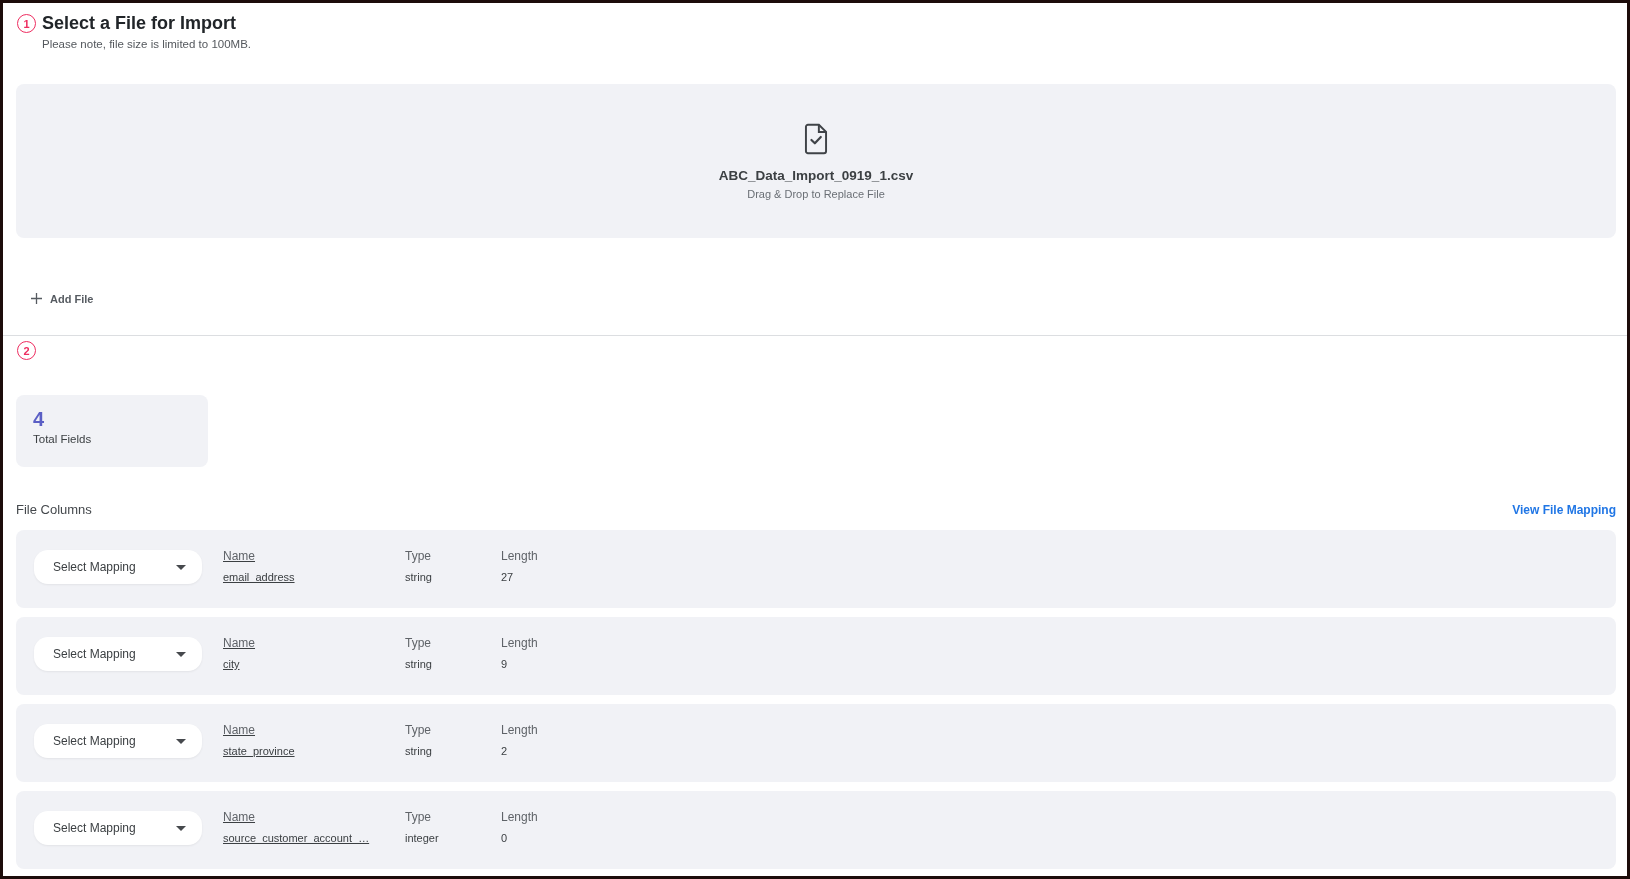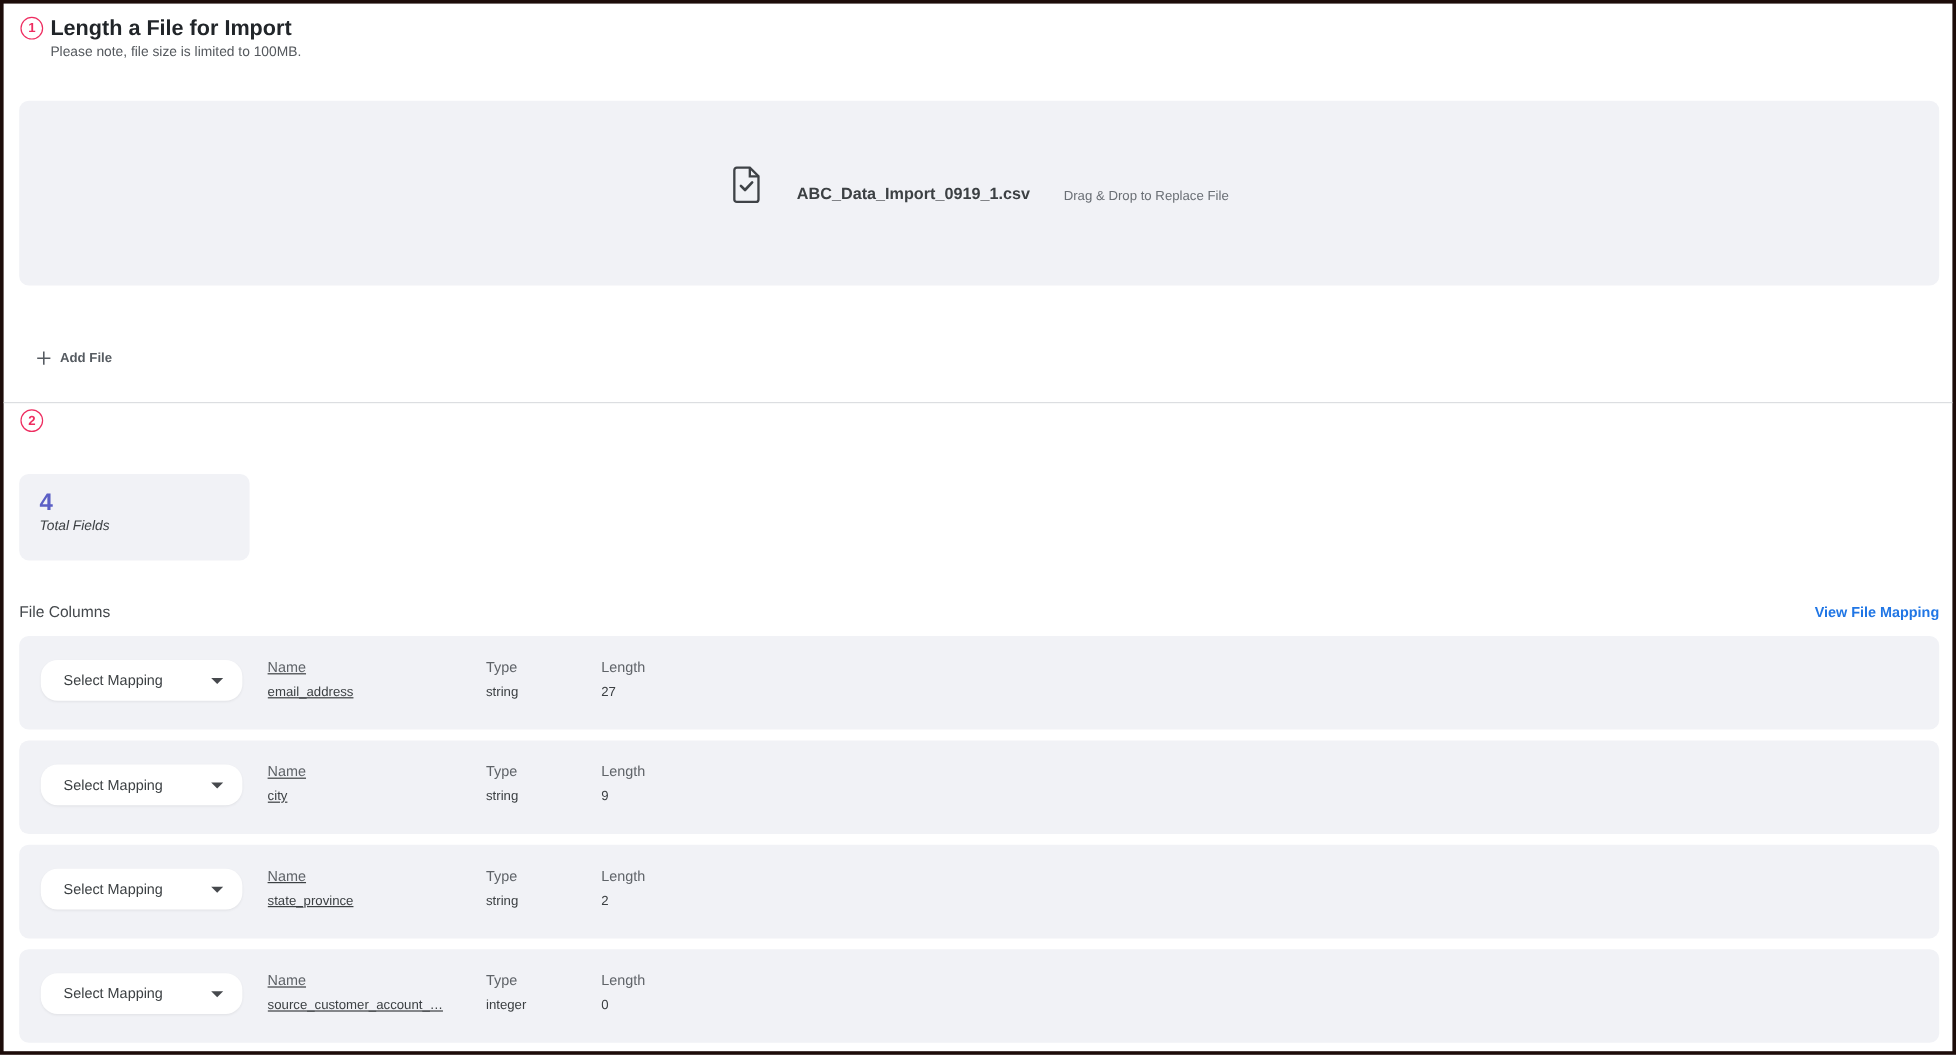--- a/index.html
+++ b/index.html
@@ -23,23 +23,22 @@
     display: flex; align-items: center; justify-content: center;
     margin-right: 6px; margin-top: 1px; flex: 0 0 auto;
   }
   .step-title { font-size: 18px; font-weight: 600; color: #212529; line-height: 21px; }
   .step-subtitle { font-size: 11.5px; color: #54585d; margin-top: 3px; line-height: 14px; }
 
   
   .dropzone {
     left: 13px; top: 81px; width: 1600px; height: 154px;
     background: #f1f2f6; border-radius: 8px;
-    display: flex; flex-direction: row; align-items: center; justify-content: center;
+    display: flex; flex-direction: column; align-items: center; justify-content: center;
     cursor: pointer;
-    gap: 28px;
   }
   .file-icon { margin-bottom: 9px; }
   .file-name { font-size: 13.5px; font-weight: 600; color: #3c4043; }
   .drop-hint { font-size: 11px; color: #6a6f75; margin-top: 5px; }
 
   
   .add-file {
     left: 27px; top: 289px;
     display: flex; align-items: center; gap: 7px;
     color: #565b61; font-size: 11px; font-weight: 600;
@@ -50,21 +49,21 @@
 
   .divider { left: 0; top: 332px; width: 1624px; height: 1px; background: #dcdee1; }
 
   
   .summary-card {
     left: 13px; top: 392px; width: 192px; height: 72px;
     background: #f1f2f6; border-radius: 8px;
     padding: 13px 17px;
   }
   .summary-value { font-size: 20px; font-weight: 700; color: #5b5fc5; line-height: 22px; }
-  .summary-label { font-size: 11.5px; color: #3c4043; margin-top: 3px; font-style: italic; }
+  .summary-label { font-size: 11.5px; color: #3c4043; margin-top: 3px; }
 
   
   .columns-bar {
     left: 13px; top: 499px; width: 1600px;
     display: flex; justify-content: space-between; align-items: flex-end;
   }
   .columns-heading { font-size: 13px; color: #44484c; font-weight: 500; }
   .view-sample { font-size: 12px; font-weight: 600; color: #2076e5; text-decoration: none; cursor: pointer; }
 
   
@@ -93,21 +92,21 @@
   .cell .lbl { font-size: 12px; color: #5f6368; line-height: 15px; }
   .cell .val { font-size: 11px; color: #3c4043; line-height: 15px; margin-top: 6px;
                white-space: nowrap; overflow: hidden; text-overflow: ellipsis; }
 </style>
 </head>
 <body>
 
 <div class="abs step-header" style="left:14px; top:10px;">
   <div class="step-circle">1</div>
   <div>
-    <div class="step-title">Length a File for Import</div>
+    <div class="step-title">Select a File for Import</div>
     <div class="step-subtitle">Please note, file size is limited to 100MB.</div>
   </div>
 </div>
 
 <div class="abs dropzone">
   <span class="file-icon">
     <svg width="28" height="32" viewBox="0 0 24 28" fill="none">
       <path d="M14.5 1.5 H5 a1.8 1.8 0 0 0 -1.8 1.8 v21.4 a1.8 1.8 0 0 0 1.8 1.8 h14 a1.8 1.8 0 0 0 1.8 -1.8 V7.8 Z" stroke="#3f4347" stroke-width="1.7"></path>
       <path d="M14.5 1.5 V7.8 H20.8" stroke="#3f4347" stroke-width="1.7"></path>
       <path d="M8 14.8 l3 3 l5.2 -5.6" stroke="#3f4347" stroke-width="1.9" stroke-linecap="round" stroke-linejoin="round"></path>

